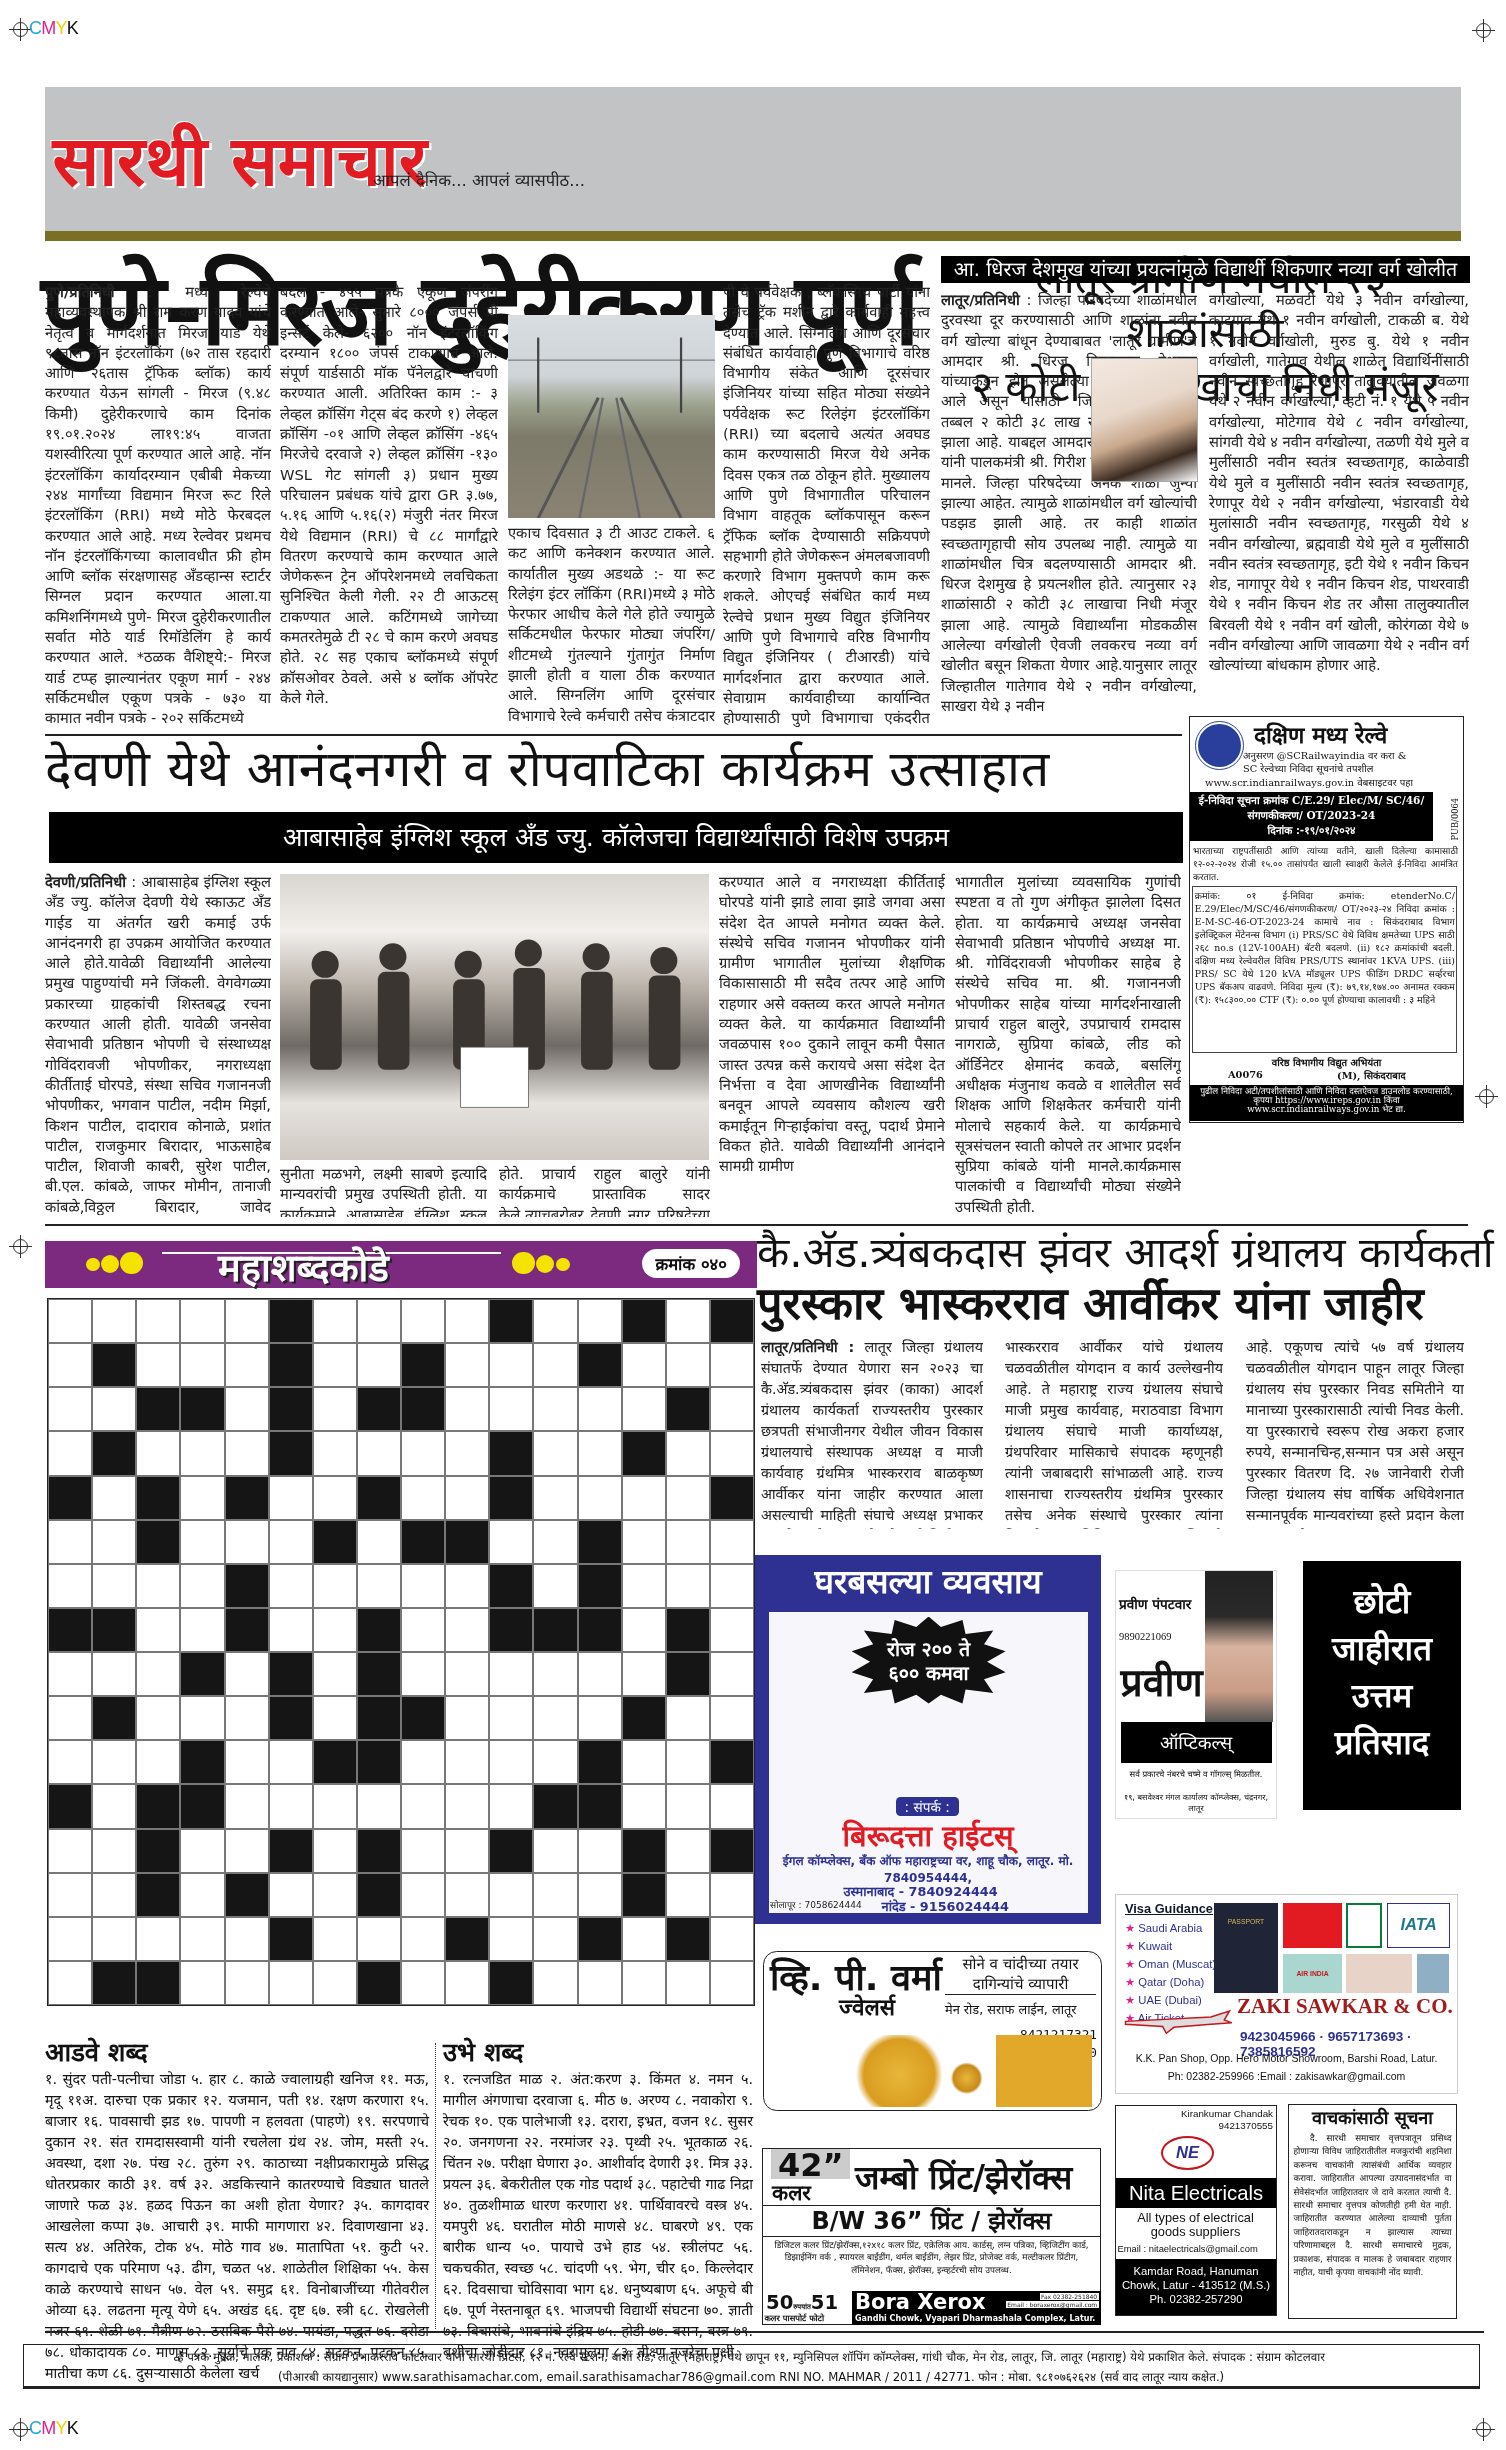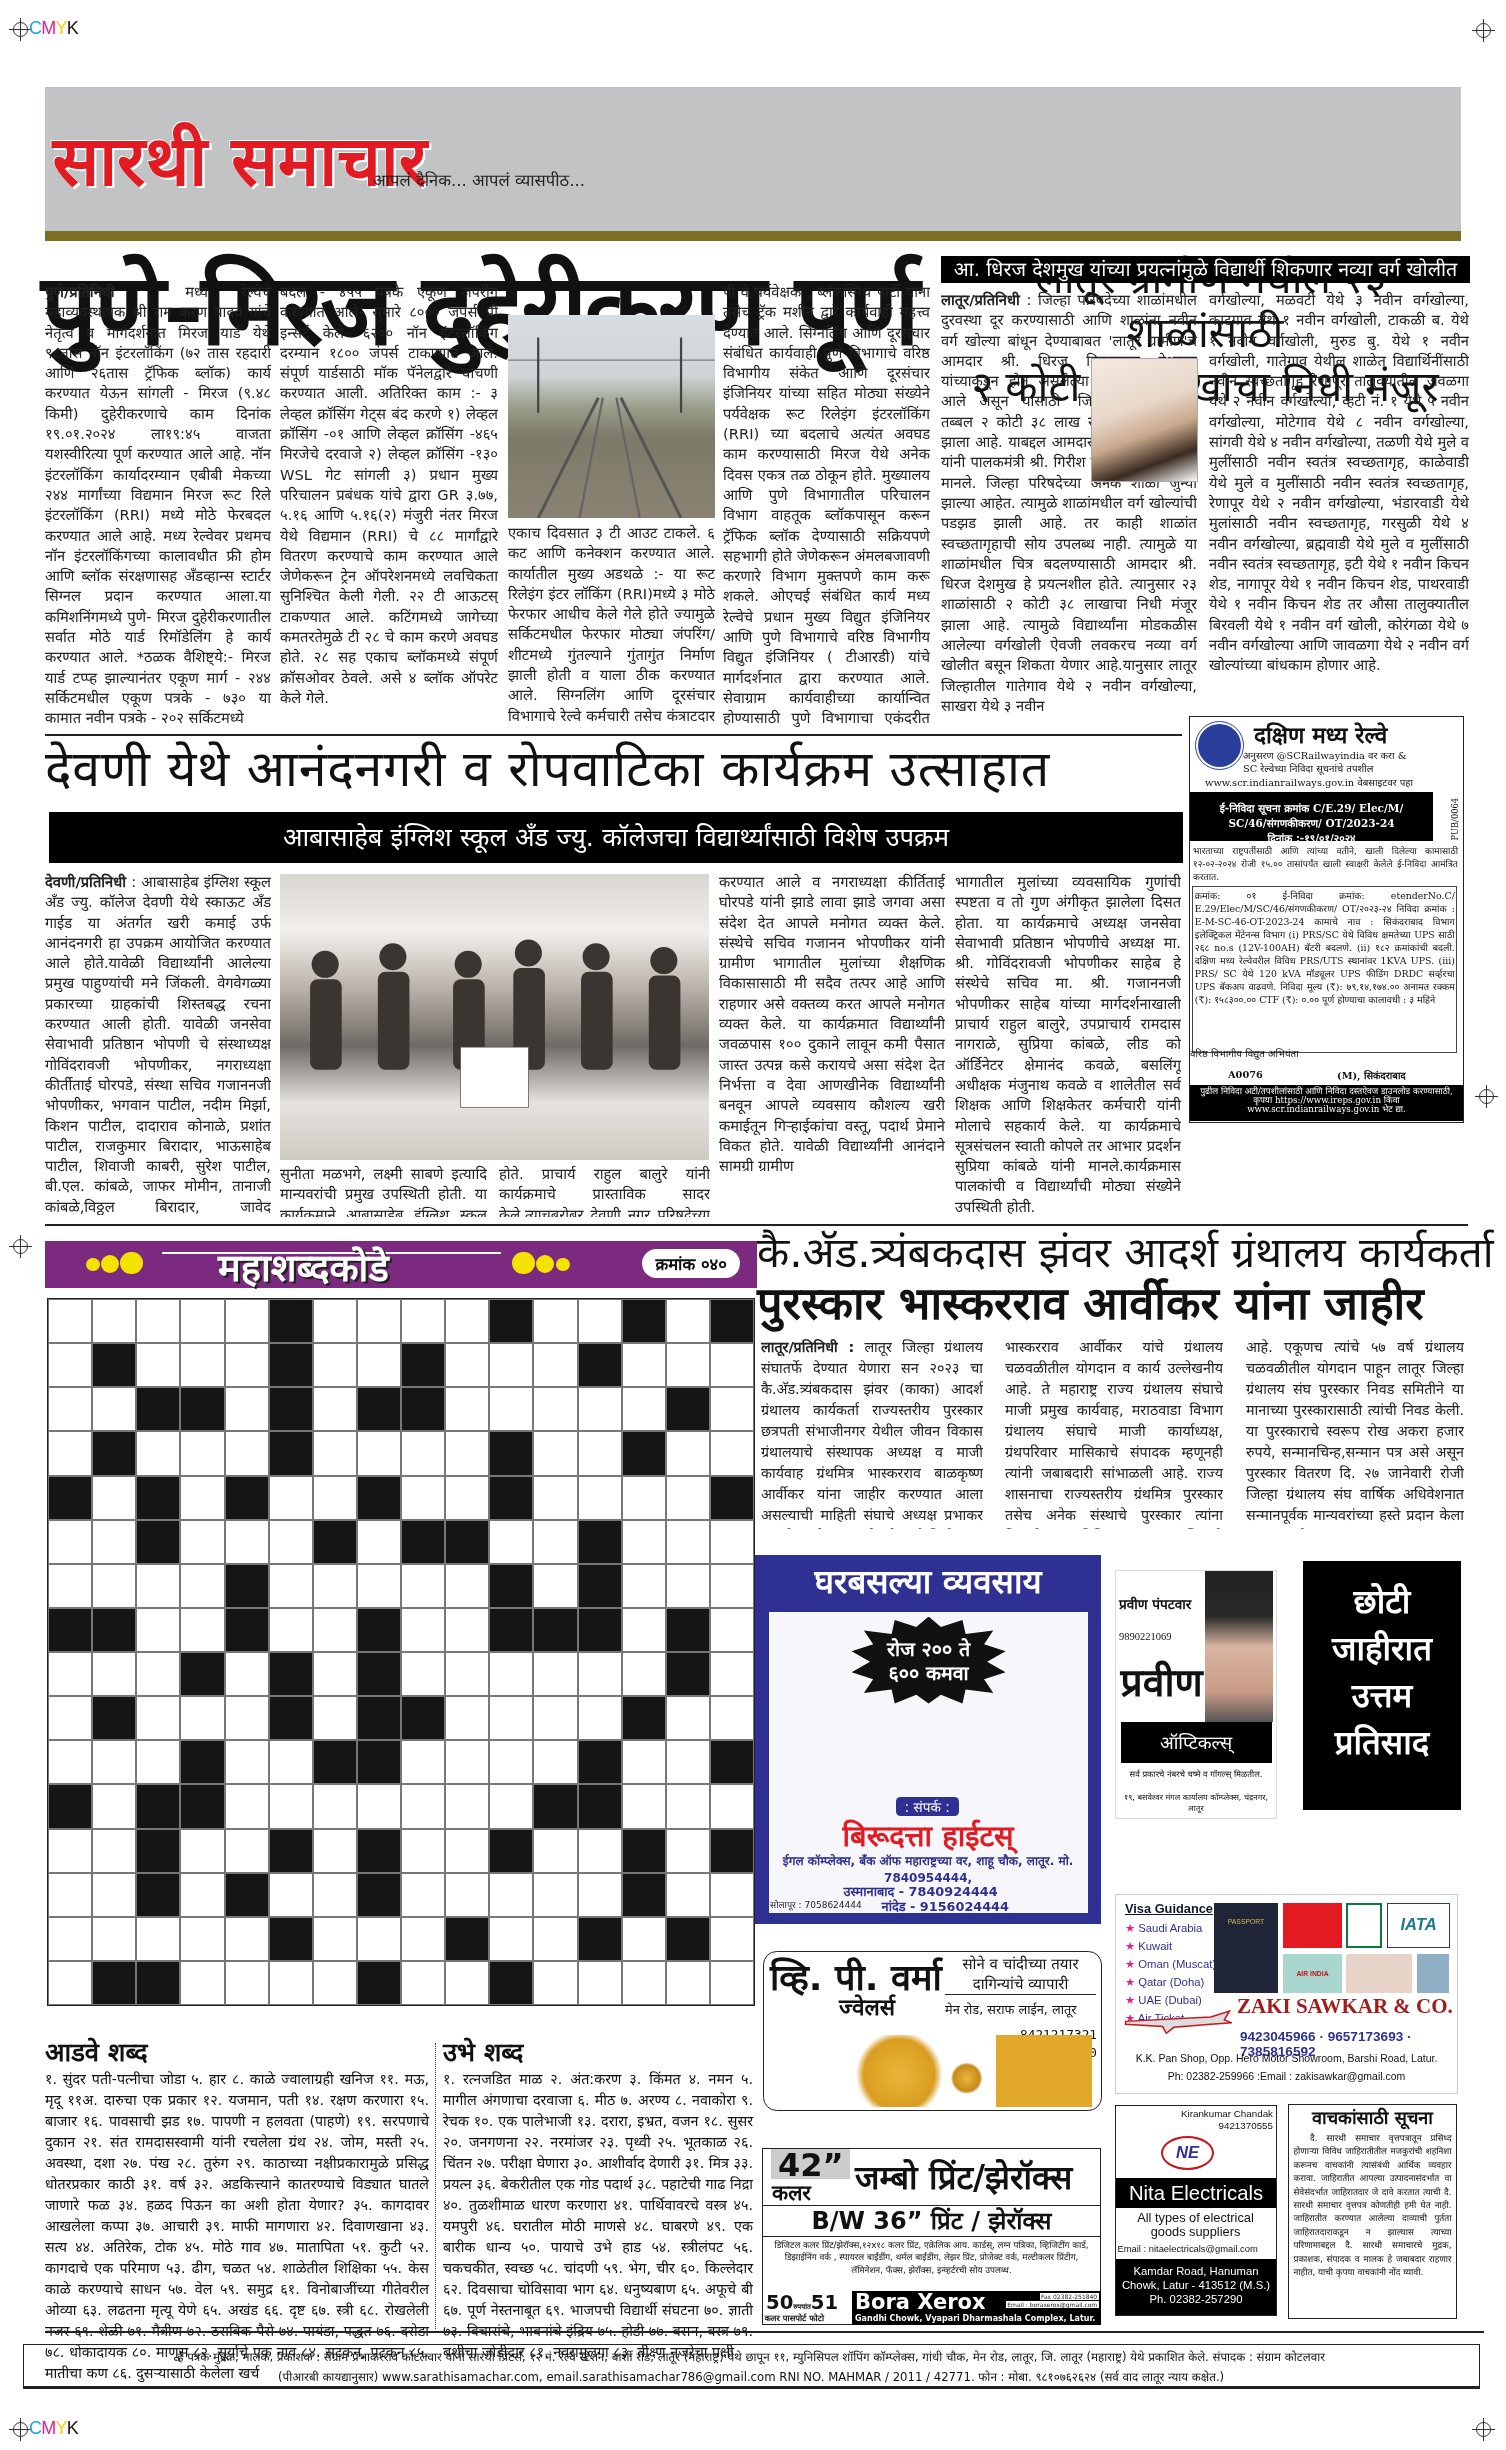--- a/index.html
+++ b/index.html
@@ -91,28 +91,28 @@
 <div class="col" style="left:941px;top:290px;width:256px;height:444px"><b>लातूर/प्रतिनिधी</b> <span>: जिल्हा परिषदेच्या शाळांमधील दुरवस्था दूर करण्यासाठी आणि शाळांना नवीन वर्ग खोल्या बांधून देण्याबाबत 'लातूर ग्रामीण'चे आमदार श्री. धिरज विलासराव देशमुख यांच्याकडून होत असलेल्या पाठपुराव्याला यश आले असून यासाठी 'जिल्हा नियोजन'मधून तब्बल २ कोटी ३८ लाख रुपयांचा निधी मंजूर झाला आहे. याबद्दल आमदार श्री. धिरज देशमुख यांनी पालकमंत्री श्री. गिरीश महाजन यांचे आभार मानले. जिल्हा परिषदेच्या अनेक शाळा जुन्या झाल्या आहेत. त्यामुळे शाळांमधील वर्ग खोल्यांची पडझड झाली आहे. तर काही शाळांत स्वच्छतागृहाची सोय उपलब्ध नाही. त्यामुळे या शाळांमधील चित्र बदलण्यासाठी आमदार श्री. धिरज देशमुख हे प्रयत्नशील होते. त्यानुसार २३ शाळांसाठी २ कोटी ३८ लाखाचा निधी मंजूर झाला आहे. त्यामुळे विद्यार्थ्यांना मोडकळीस आलेल्या वर्गखोली ऐवजी लवकरच नव्या वर्ग खोलीत बसून शिकता येणार आहे.यानुसार लातूर जिल्हातील गातेगाव येथे २ नवीन वर्गखोल्या, साखरा येथे ३ नवीन</span></div>
 <div class="photo" style="left:1091px;top:358px;width:107px;height:124px;background:linear-gradient(160deg,#f4e9e0 0,#e8d8cb 40%,#c9a98d 60%,#3a2a20 80%,#fff 100%);border:0.8px solid #aaa"></div>
 <div class="col" style="left:1209px;top:290px;width:260px;height:444px">वर्गखोल्या, मळवटी येथे ३ नवीन वर्गखोल्या, काटगाव येथे १ नवीन वर्गखोली, टाकळी ब. येथे १ नवीन वर्गखोली, मुरुड बु. येथे १ नवीन वर्गखोली, गातेगाव येथील शाळेत विद्यार्थिनींसाठी नवीन स्वच्छतागृह रेणापूर तालुक्यातील जवळगा येथे २ नवीन वर्गखोल्या, व्हटी नं. १ येथे ५ नवीन वर्गखोल्या, मोटेगाव येथे ८ नवीन वर्गखोल्या, सांगवी येथे ४ नवीन वर्गखोल्या, तळणी येथे मुले व मुलींसाठी नवीन स्वतंत्र स्वच्छतागृह, काळेवाडी येथे मुले व मुलींसाठी नवीन स्वतंत्र स्वच्छतागृह, रेणापूर येथे २ नवीन वर्गखोल्या, भंडारवाडी येथे मुलांसाठी नवीन स्वच्छतागृह, गरसुळी येथे ४ नवीन वर्गखोल्या, ब्रह्मवाडी येथे मुले व मुलींसाठी नवीन स्वतंत्र स्वच्छतागृह, इटी येथे १ नवीन किचन शेड, नागापूर येथे १ नवीन किचन शेड, पाथरवाडी येथे १ नवीन किचन शेड तर औसा तालुक्यातील बिरवली येथे १ नवीन वर्ग खोली, कोरंगळा येथे ७ नवीन वर्गखोल्या आणि जावळगा येथे २ नवीन वर्ग खोल्यांच्या बांधकाम होणार आहे.</div>
 
 <div class="ad-box" style="left:1189px;top:716px;width:275px;height:407px;font-family:'DejaVu Serif',serif">
   <div style="position:absolute;left:6px;top:4.5px;width:47px;height:47px;border-radius:50%;background:#2a3f9b;border:2.3px solid #fff;outline:1.5px solid #2a3f9b"></div>
   <div style="position:absolute;left:64px;top:1.5px;font-size:22.6px;font-weight:bold;font-family:'DejaVu Sans',sans-serif">दक्षिण मध्य रेल्वे</div>
   <div style="position:absolute;left:53px;top:32px;font-size:9.8px">अनुसरण @SCRailwayindia वर करा &amp;</div>
   <div style="position:absolute;left:53px;top:45px;font-size:9.8px">SC रेल्वेच्या निविदा सूचनांचे तपशील</div>
   <div style="position:absolute;left:15px;top:59px;font-size:9.8px">www.scr.indianrailways.gov.in वेबसाइटवर पहा</div>
-  <div class="black-bar" style="position:absolute;left:0;top:75px;width:243px;height:49px;font-size:10.5px;line-height:15px;padding:9px;font-weight:bold">
+  <div class="black-bar" style="position:absolute;left:0;top:75px;width:243px;height:49px;font-size:10.5px;line-height:15px;padding:1px;font-weight:bold">
     <div>ई-निविदा सूचना क्रमांक C/E.29/ Elec/M/ SC/46/संगणकीकरण/ OT/2023-24</div>
     <div>दिनांक :-१९/०१/२०२४</div>
   </div>
   <div style="position:absolute;right:3px;top:81px;font-size:8.3px;writing-mode:vertical-rl;transform:rotate(180deg)">PUB/0064</div>
   <div style="position:absolute;left:3px;top:128px;width:265px;font-size:9px;line-height:12.8px;text-align:justify">भारताच्या राष्ट्रपतींसाठी आणि त्यांच्या वतीने, खाली दिलेल्या कामासाठी १२-०२-२०२४ रोजी १५.०० तासांपर्यंत खाली स्वाक्षरी केलेले ई-निविदा आमंत्रित करतात.</div>
   <div style="position:absolute;left:2.3px;top:169px;width:265px;height:167px;border:0.8px solid #444;font-size:9.4px;line-height:13px;text-align:justify;padding:1.5px;overflow:hidden">क्रमांक: ०१ ई-निविदा क्रमांक: etenderNo.C/ E.29/Elec/M/SC/46/संगणकीकरण/ OT/२०२३-२४ निविदा क्रमांक : E-M-SC-46-OT-2023-24 कामाचे नाव : सिकंदराबाद विभाग इलेक्ट्रिकल मेंटेनन्स विभाग (i) PRS/SC येथे विविध क्षमतेच्या UPS साठी २६८ no.s (12V-100AH) बॅटरी बदलणे. (ii) १८२ क्रमांकांची बदली. दक्षिण मध्य रेल्वेवरील विविध PRS/UTS स्थानांवर 1KVA UPS. (iii) PRS/ SC येथे 120 kVA मॉड्यूलर UPS फीडिंग DRDC सर्व्हरचा UPS बॅकअप वाढवणे. निविदा मूल्य (₹): ७९,१४,१७४.०० अनामत रक्कम (₹): १५८३००.०० CTF (₹): ०.०० पूर्ण होण्याचा कालावधी : ३ महिने</div>
-  <div style="position:absolute;left:0;top:330px;width:100%;text-align:left;font-size:9.8px;font-weight:normal">वरिष्ठ विभागीय विद्युत अभियंता</div>
+  <div style="position:absolute;left:0;top:339px;width:100%;text-align:center;font-size:9.8px;font-weight:bold">वरिष्ठ विभागीय विद्युत अभियंता</div>
   <div style="position:absolute;left:38px;top:352px;font-size:9.8px;font-weight:bold">A0076</div>
   <div style="position:absolute;left:147px;top:352px;font-size:9.8px;font-weight:bold">(M), सिकंदराबाद</div>
   <div class="black-bar" style="position:absolute;left:0;top:368px;width:100%;height:36px;font-size:8.7px;line-height:9px;padding:1.5px 6px">पुढील निविदा अटी/तपशीलांसाठी आणि निविदा दस्तऐवज डाउनलोड करण्यासाठी, कृपया https://www.ireps.gov.in किंवा www.scr.indianrailways.gov.in भेट द्या.</div>
 </div>
 
 <div class="rule" style="left:45px;top:734px;width:1137px;height:2.3px"></div>
 <div class="abs" style="left:45px;top:742px;font-size:50px;line-height:1.1;letter-spacing:0.8px">देवणी येथे आनंदनगरी व रोपवाटिका कार्यक्रम उत्साहात</div>
 <div class="abs black-bar" style="left:49px;top:812px;width:1134px;height:51px;font-size:25.6px;line-height:51px">आबासाहेब इंग्लिश स्कूल अँड ज्यु. कॉलेजचा विद्यार्थ्यांसाठी विशेष उपक्रम</div>
 <div class="col" style="left:45px;top:872px;width:226px;height:343px"><b>देवणी/प्रतिनिधी</b> <span>: आबासाहेब इंग्लिश स्कूल अँड ज्यु. कॉलेज देवणी येथे स्काऊट अँड गाईड या अंतर्गत खरी कमाई उर्फ आनंदनगरी हा उपक्रम आयोजित करण्यात आले होते.यावेळी विद्यार्थ्यांनी आलेल्या प्रमुख पाहुण्यांची मने जिंकली. वेगवेगळ्या प्रकारच्या ग्राहकांची शिस्तबद्ध रचना करण्यात आली होती. यावेळी जनसेवा सेवाभावी प्रतिष्ठान भोपणी चे संस्थाध्यक्ष गोविंदरावजी भोपणीकर, नगराध्यक्षा कीर्तीताई घोरपडे, संस्था सचिव गजाननजी भोपणीकर, भगवान पाटील, नदीम मिर्झा, किशन पाटील, दादाराव कोनाळे, प्रशांत पाटील, राजकुमार बिरादार, भाऊसाहेब पाटील, शिवाजी काबरी, सुरेश पाटील, बी.एल. कांबळे, जाफर मोमीन, तानाजी कांबळे,विठ्ठल बिरादार, जावेद तांबोळी,योगेश हरे,प्रशांत घोरपडे, प्रवीण बेळे, सय्यद जावेद, सादक खुरेशी,</span></div>
 <div class="photo" style="left:280px;top:874px;width:429px;height:286px;background:linear-gradient(180deg,#d9d6d0 0,#f2efec 20%,#b9b2a9 40%,#6f6a65 60%,#e6e2de 80%,#cfc9c2 100%)">

